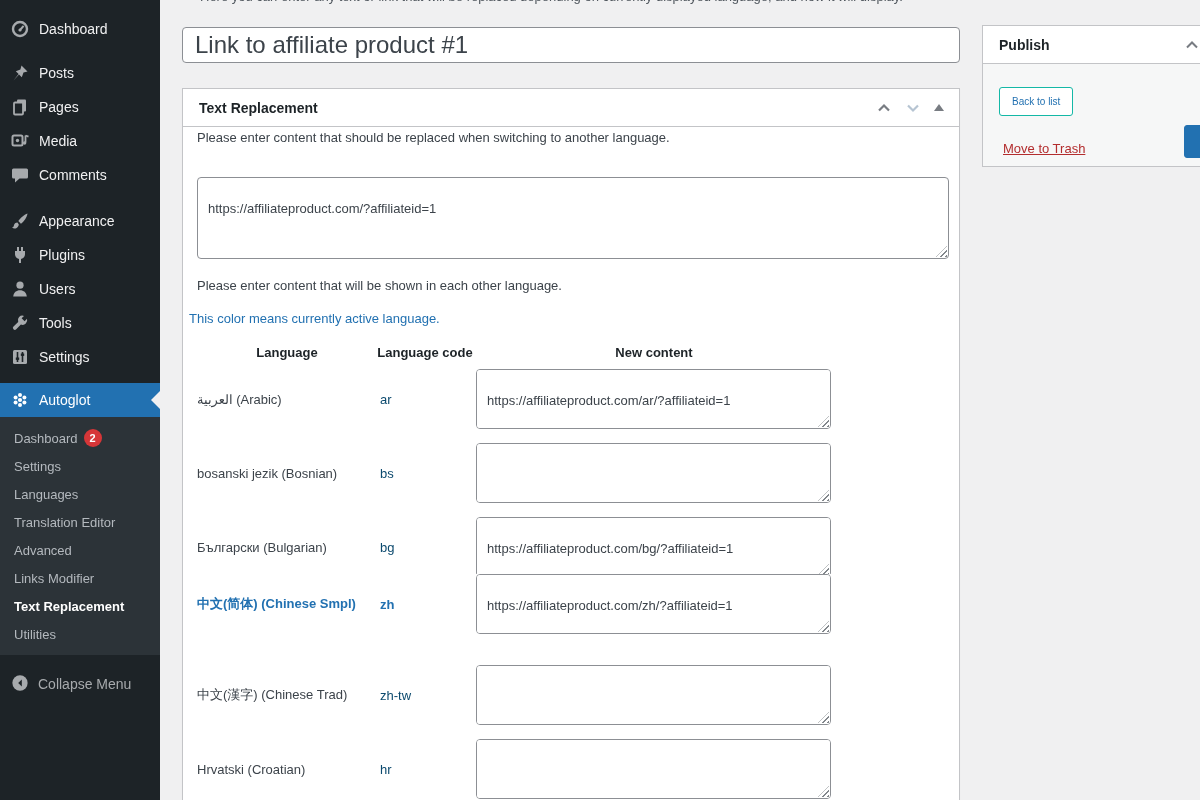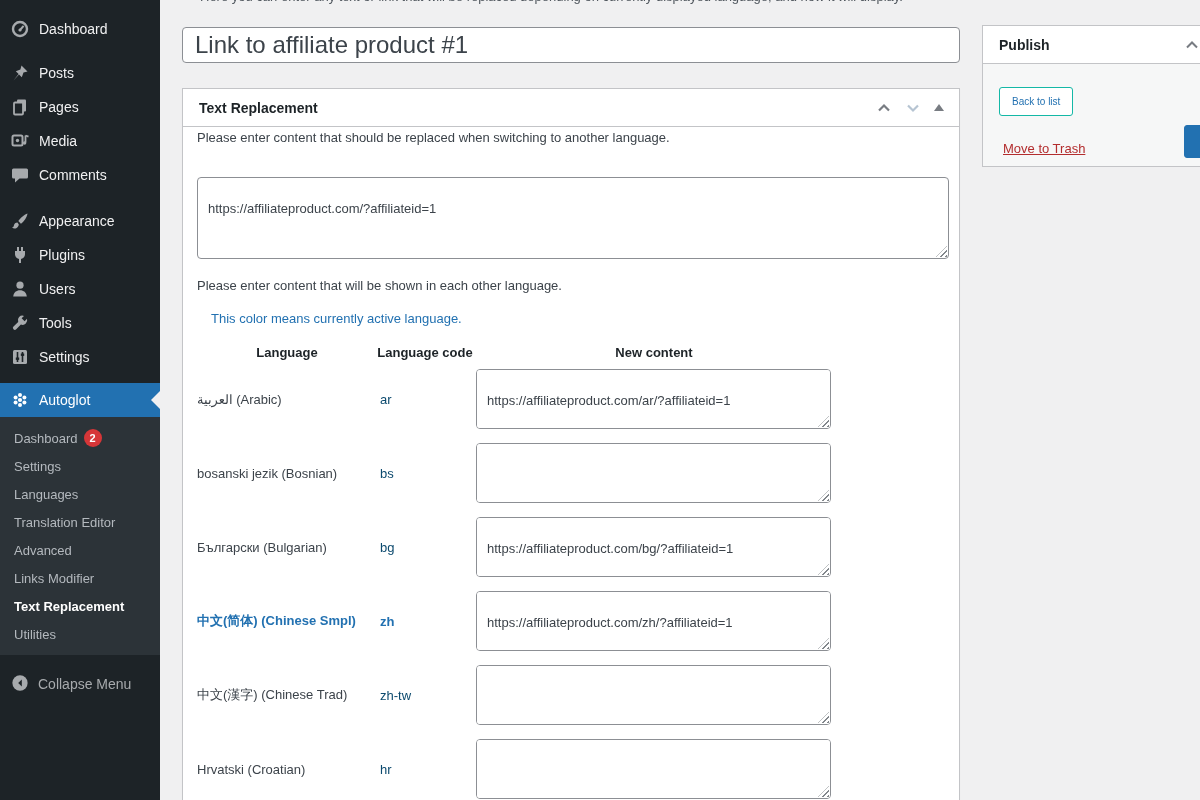--- a/index.html
+++ b/index.html
@@ -44,21 +44,21 @@
     border:1px solid #c3c4c7;box-shadow:0 1px 1px rgba(0,0,0,.04);}
   .mb-header{position:absolute;left:0;top:0;right:0;height:38px;border-bottom:1px solid #c3c4c7;
     display:flex;align-items:center;}
   .mb-title{margin-left:16px;font-size:14px;font-weight:700;color:#1d2327;flex:1;}
   .mb-controls{display:flex;align-items:center;gap:13px;padding-right:15px;}
   .mb-controls .ctl{cursor:pointer;display:flex;align-items:center;}
   .tri-up{width:0;height:0;border-left:5px solid transparent;border-right:5px solid transparent;
     border-bottom:7px solid #787c82;}
 
   .help-text{position:absolute;left:14px;font-size:13px;color:#3c434a;white-space:nowrap;}
-  .note-blue{position:absolute;left:28px;font-size:13px;color:#2271b1;white-space:nowrap;}
+  .note-blue{position:absolute;left:6px;font-size:13px;color:#2271b1;white-space:nowrap;}
 
   .ta-wrap{position:absolute;background:#fff;}
   .ta-wrap textarea{width:100%;height:100%;border:1px solid #8c8f94;border-radius:4px;
     resize:none;outline:none;padding:22px 10px;font-size:13px;color:#3c434a;line-height:1.4;
     font-family:"Liberation Sans", sans-serif;background:#fff;}
   .resize-handle{position:absolute;right:2px;bottom:2px;width:11px;height:11px;
     background:repeating-linear-gradient(135deg,#82878c 0 1px,transparent 1px 3.5px);
     clip-path:polygon(100% 0,0 100%,100% 100%);cursor:nwse-resize;}
 
   .tbl-header{position:absolute;font-size:13px;font-weight:700;color:#1d2327;
@@ -300,21 +300,21 @@
 
     <div class="lang-row" style="top: 428px;">
       <span class="lang-label">Български (Bulgarian)</span>
       <span class="lang-code">bg</span>
       <div class="ta-wrap">
         <textarea style="">https://affiliateproduct.com/bg/?affiliateid=1</textarea>
         <div class="resize-handle"></div>
       </div>
     </div>
 
-    <div class="lang-row active" style="top: 502px;">
+    <div class="lang-row active" style="top: 485px;">
       <span class="lang-label">中文(简体) (Chinese Smpl)</span>
       <span class="lang-code">zh</span>
       <div class="ta-wrap">
         <textarea style="">https://affiliateproduct.com/zh/?affiliateid=1</textarea>
         <div class="resize-handle"></div>
       </div>
     </div>
 
     <div class="lang-row" style="top: 576px;">
       <span class="lang-label">中文(漢字) (Chinese Trad)</span>

